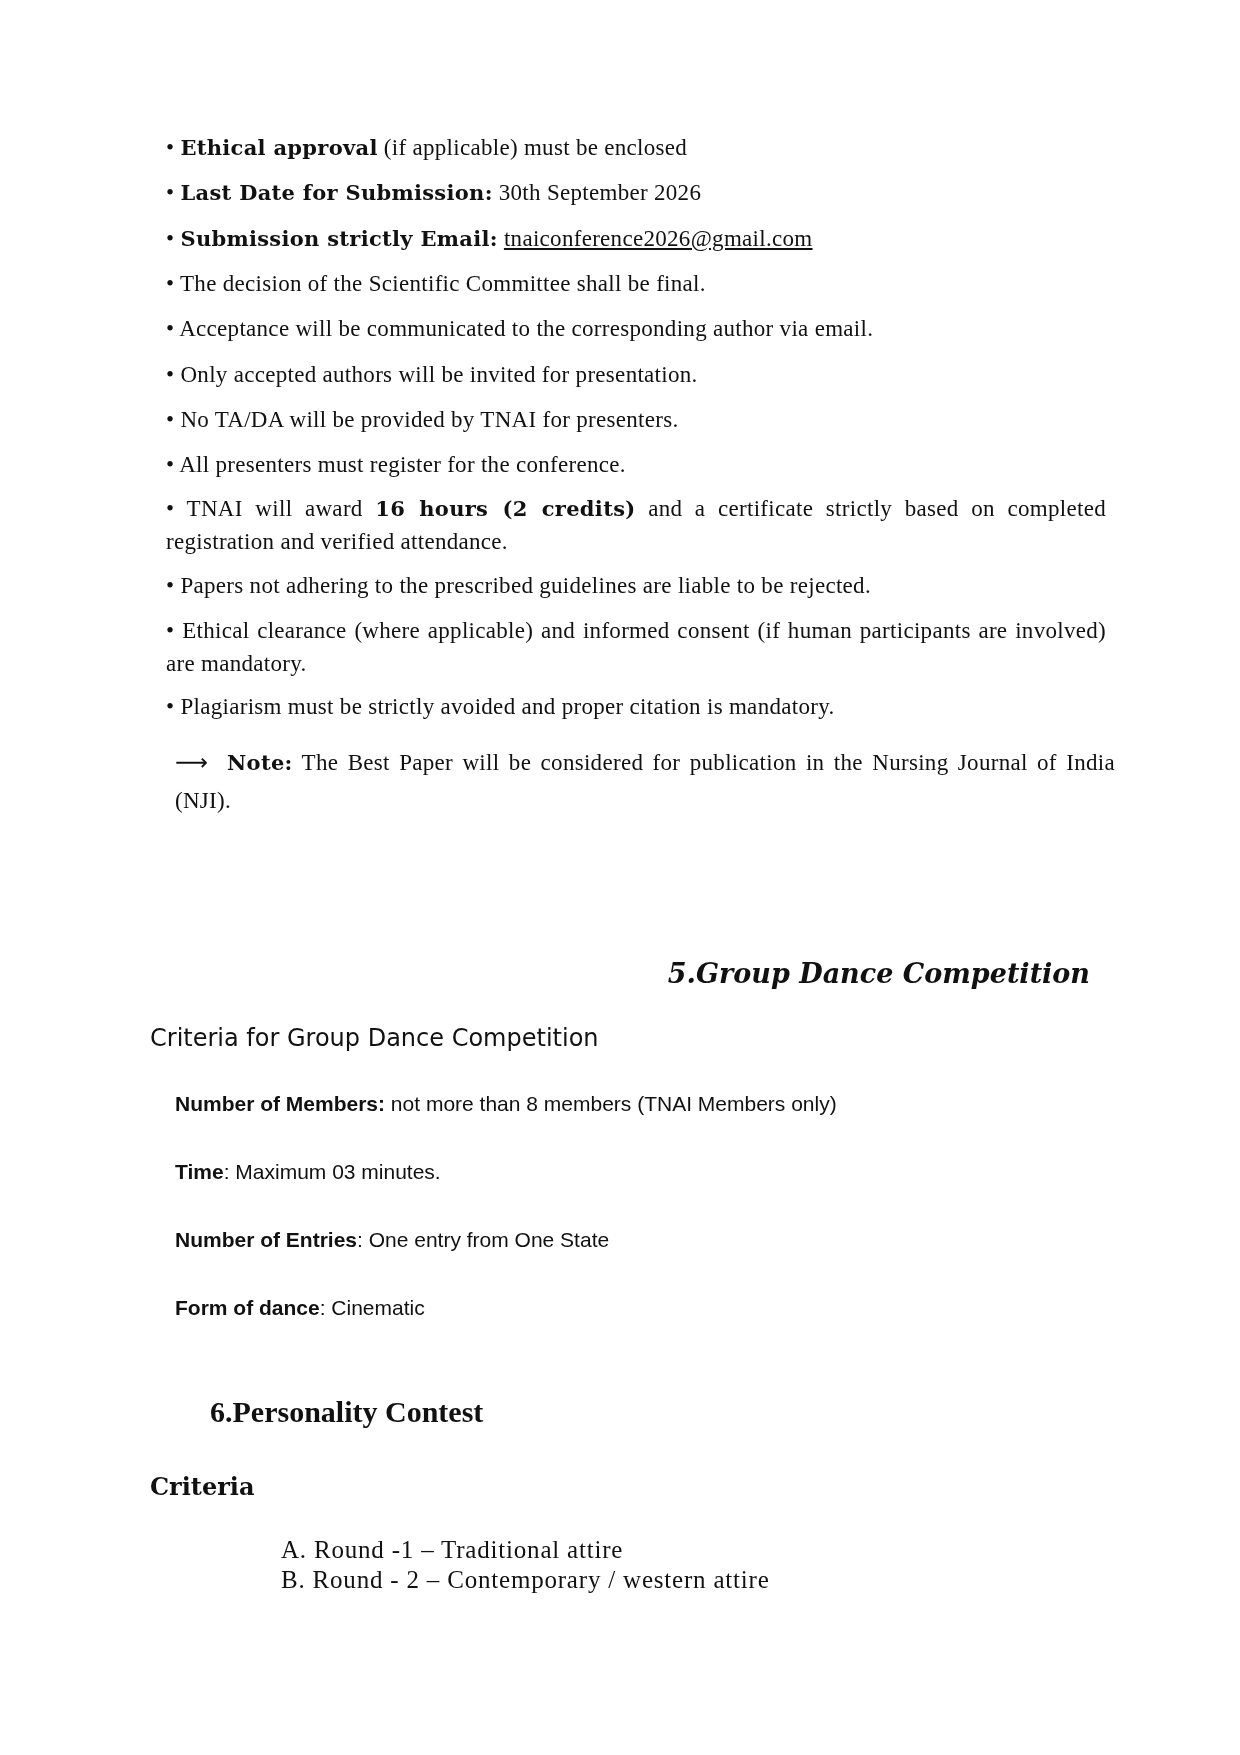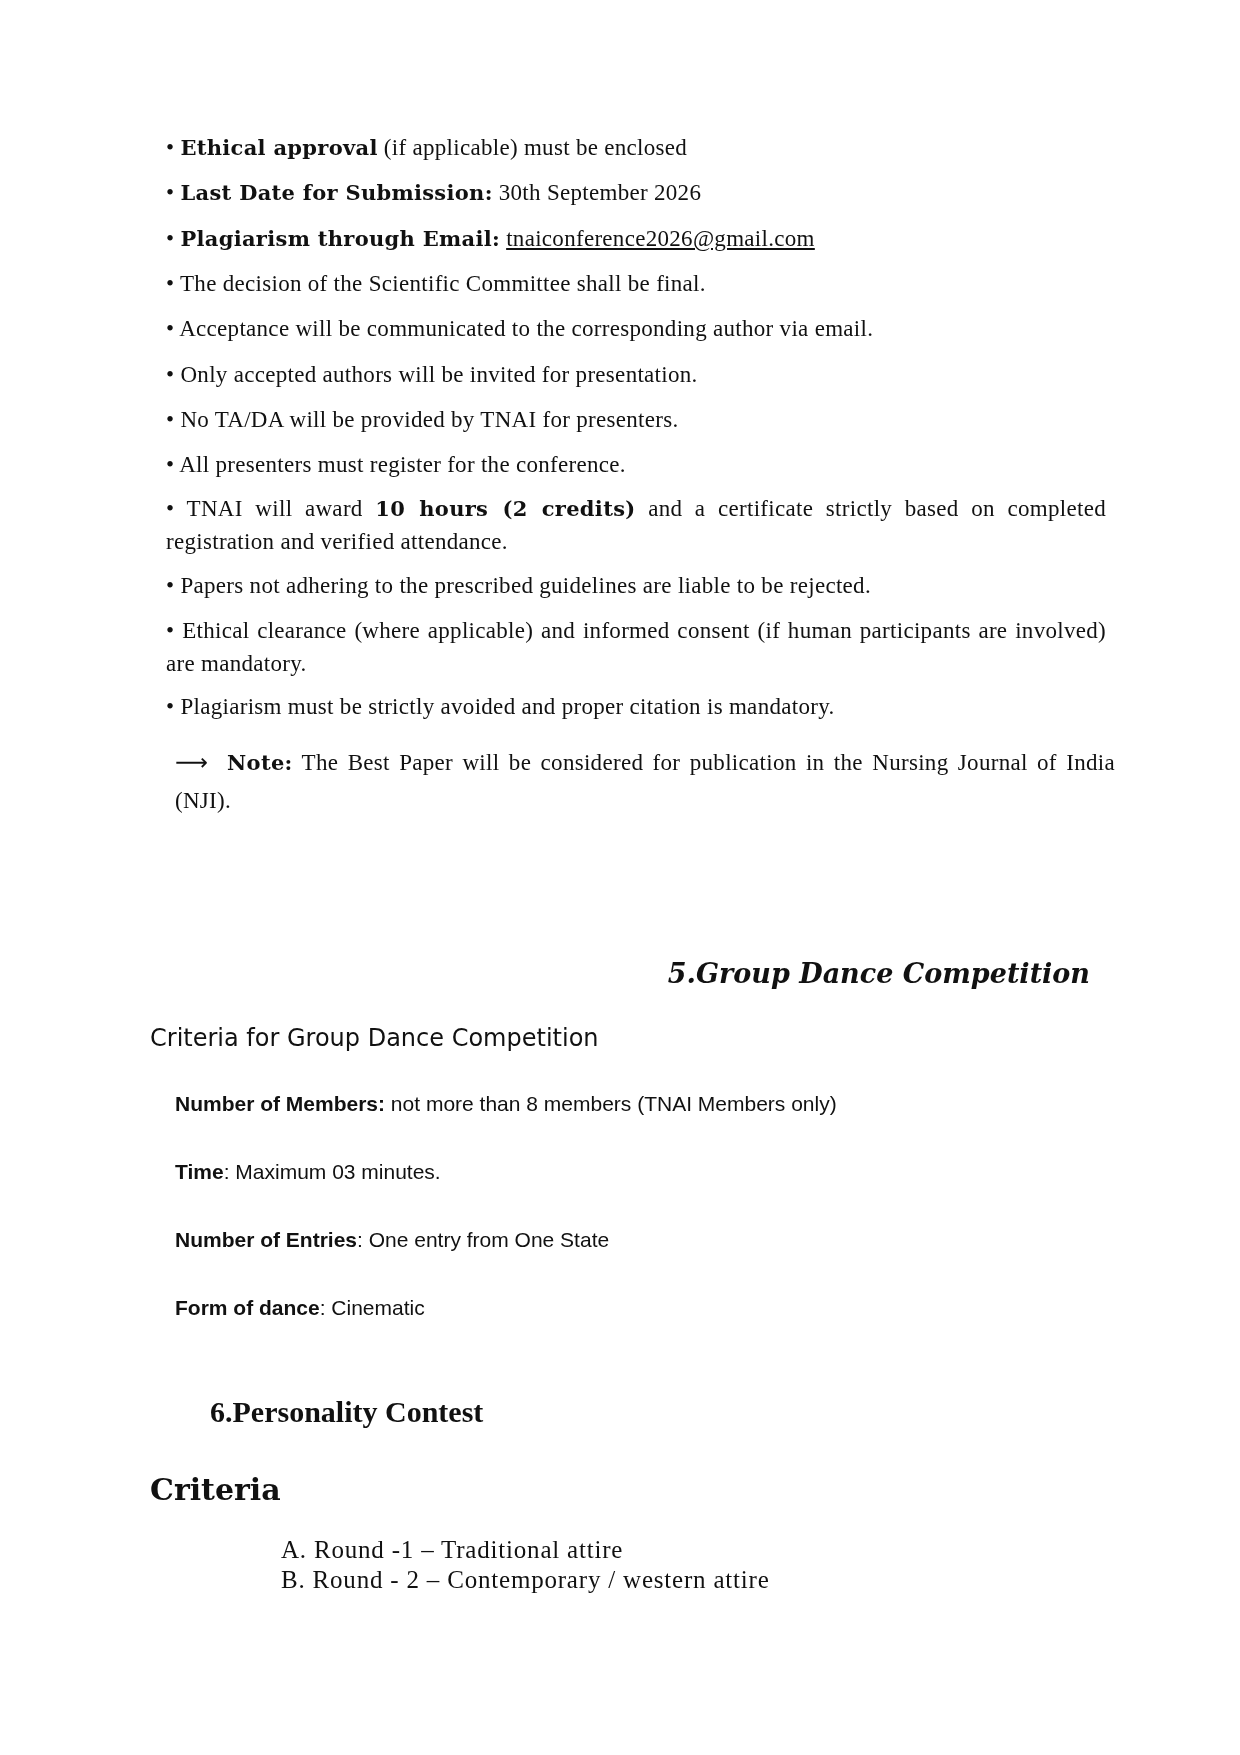--- a/index.html
+++ b/index.html
@@ -9,41 +9,41 @@
   .bullet b { font-family: "DejaVu Serif", serif; font-weight: bold; font-size: 21px; }
   .justify { text-align: justify; text-align-last: left; }
   .email { text-decoration: underline; color: #111; text-align: right; }
   .note { position: absolute; left: 0; width: 940px; font-size: 23px; line-height: 38px; font-family: "Liberation Serif", serif; text-align: justify; letter-spacing: 0.3px; margin-left: 25px; }
   .note b { font-family: "DejaVu Serif", serif; font-weight: bold; font-size: 21px; }
   .h5 { position: absolute; left: 0; width: 940px; top: 958px; text-align: right; font-family: "DejaVu Serif", serif; font-style: italic; font-weight: bold; font-size: 27px; padding-left: 60px; box-sizing: border-box; }
   .crit-title { position: absolute; left: 0; top: 1024px; font-family: "DejaVu Sans", sans-serif; font-weight: normal; font-size: 24px; }
   .crit-item { position: absolute; left: 25px; font-family: "Liberation Sans", sans-serif; font-size: 21px; }
   .crit-item b { font-weight: bold; }
   .h6 { position: absolute; left: 0; width: 940px; top: 1395px; text-align: left; font-family: Liberation Serif, serif; font-weight: bold; font-size: 30px; padding-left: 60px; box-sizing: border-box; }
-  .crit6 { position: absolute; left: 0; top: 1472px; font-family: "DejaVu Serif", serif; font-weight: bold; font-size: 30px; }
+  .crit6 { position: absolute; left: 0; top: 1472px; font-family: "DejaVu Serif", serif; font-weight: bold; font-size: 24px; }
   .round { position: absolute; left: 100px; font-family: "Liberation Serif", serif; font-size: 25px; letter-spacing: 0.8px; margin-left: 31px; }
 </style>
 </head>
 <body>
 
 <div class="page">
 
   <div class="bullet" style="top:130px">
     <span>•</span>
     <b>Ethical approval</b><span> (if applicable) must be enclosed</span>
   </div>
 
   <div class="bullet" style="top:175px">
     <span>•</span>
     <b>Last Date for Submission:</b><span> 30th September 2026</span>
   </div>
 
   <div class="bullet" style="top:221px">
     <span>•</span>
-    <b>Plagiarism through Email:</b><span> </span><a class="email">tnaiconference2026@gmail.com</a>
+    <b>Submission strictly Email:</b><span> </span><a class="email">tnaiconference2026@gmail.com</a>
   </div>
 
   <div class="bullet" style="top:266px">
     <span>•</span>
     <span>The decision of the Scientific Committee shall be final.</span>
   </div>
 
   <div class="bullet" style="top:311px">
     <span>•</span>
     <span>Acceptance will be communicated to the corresponding author via email.</span>
@@ -59,21 +59,21 @@
     <span>No TA/DA will be provided by TNAI for presenters.</span>
   </div>
 
   <div class="bullet" style="top:447px">
     <span>•</span>
     <span>All presenters must register for the conference.</span>
   </div>
 
   <div class="bullet justify" style="top:492px; line-height:33px">
     <span>•</span>
-    <span>TNAI will award </span><b>10 hours (2 credits)</b><span> and a certificate strictly based on completed registration and verified attendance.</span>
+    <span>TNAI will award </span><b>16 hours (2 credits)</b><span> and a certificate strictly based on completed registration and verified attendance.</span>
   </div>
 
   <div class="bullet" style="top:568px">
     <span>•</span>
     <span>Papers not adhering to the prescribed guidelines are liable to be rejected.</span>
   </div>
 
   <div class="bullet justify" style="top:614px; line-height:33px">
     <span>•</span>
     <span>Ethical clearance (where applicable) and informed consent (if human participants are involved) are mandatory.</span>

